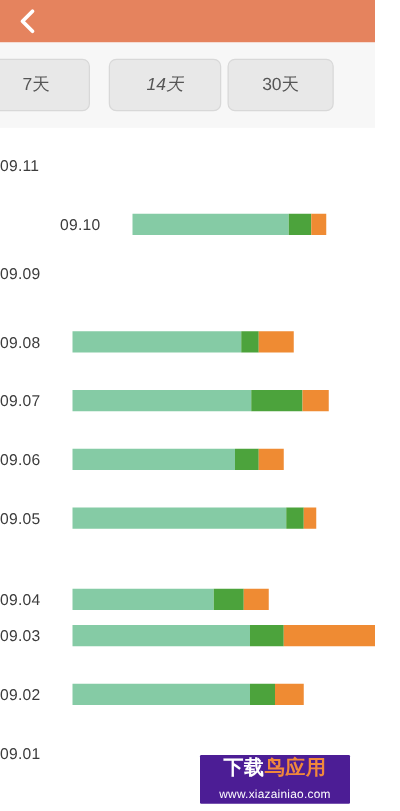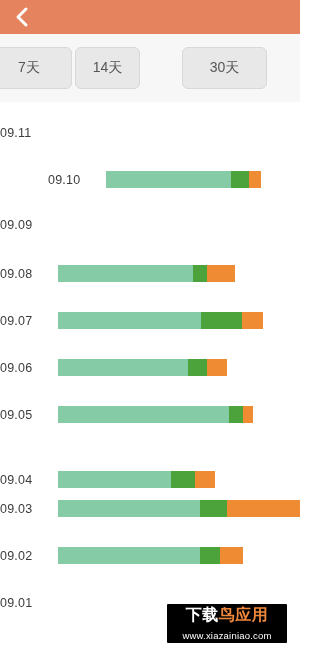--- a/index.html
+++ b/index.html
@@ -69,21 +69,21 @@
     box-sizing: border-box;
     display: flex;
     align-items: center;
     justify-content: center;
     color: #555555;
     font-size: 14px;
     cursor: pointer;
     user-select: none;
   }
   .range-btn.b1 { left: -14px; width: 86px; }
-  .range-btn.b2 { left: 75px;  width: 65px; }
+  .range-btn.b2 { left: 87px;  width: 90px; font-style: italic; }
   .range-btn.b3 { left: 182px; width: 85px; }
 
   
   .chart {
     position: absolute;
     left: 0;
     top: 102px;
     width: 300px;
     height: 547px;
     background: #ffffff;
@@ -115,25 +115,25 @@
     top: 0;
     height: 17px;
   }
   .seg.s1 { background: #85cba5; left: 0; }
   .seg.s2 { background: #4ca33c; }
   .seg.s3 { background: #ef8b33; }
 
   
   .watermark {
     position: absolute;
-    left: 167px;
+    left: 160px;
     top: 604px;
     width: 120px;
     height: 39px;
-    background: #000000;
+    background: #4c1d95;
     border-radius: 1px;
     display: flex;
     flex-direction: column;
     align-items: center;
     justify-content: center;
     overflow: hidden;
   }
   .wm-top {
     font-size: 16px;
     font-weight: bold;
@@ -178,21 +178,21 @@
         <div class="bar-track"></div>
       </div>
       <div class="row" style="top: 54px; margin-left: 48px;">
         <div class="row-label">09.10</div>
         <div class="bar-track">
           <div class="seg s1" style="left: 0px; width: 125px;"></div>
           <div class="seg s2" style="left: 125px; width: 18px;"></div>
           <div class="seg s3" style="left: 143px; width: 12px;"></div>
         </div>
       </div>
-      <div class="row" style="top: 99px;">
+      <div class="row" style="top: 93px;">
         <div class="row-label">09.09</div>
         <div class="bar-track"></div>
       </div>
       <div class="row" style="top: 148px;">
         <div class="row-label">09.08</div>
         <div class="bar-track">
           <div class="seg s1" style="left: 0px; width: 135px;"></div>
           <div class="seg s2" style="left: 135px; width: 14px;"></div>
           <div class="seg s3" style="left: 149px; width: 28px;"></div>
         </div>

